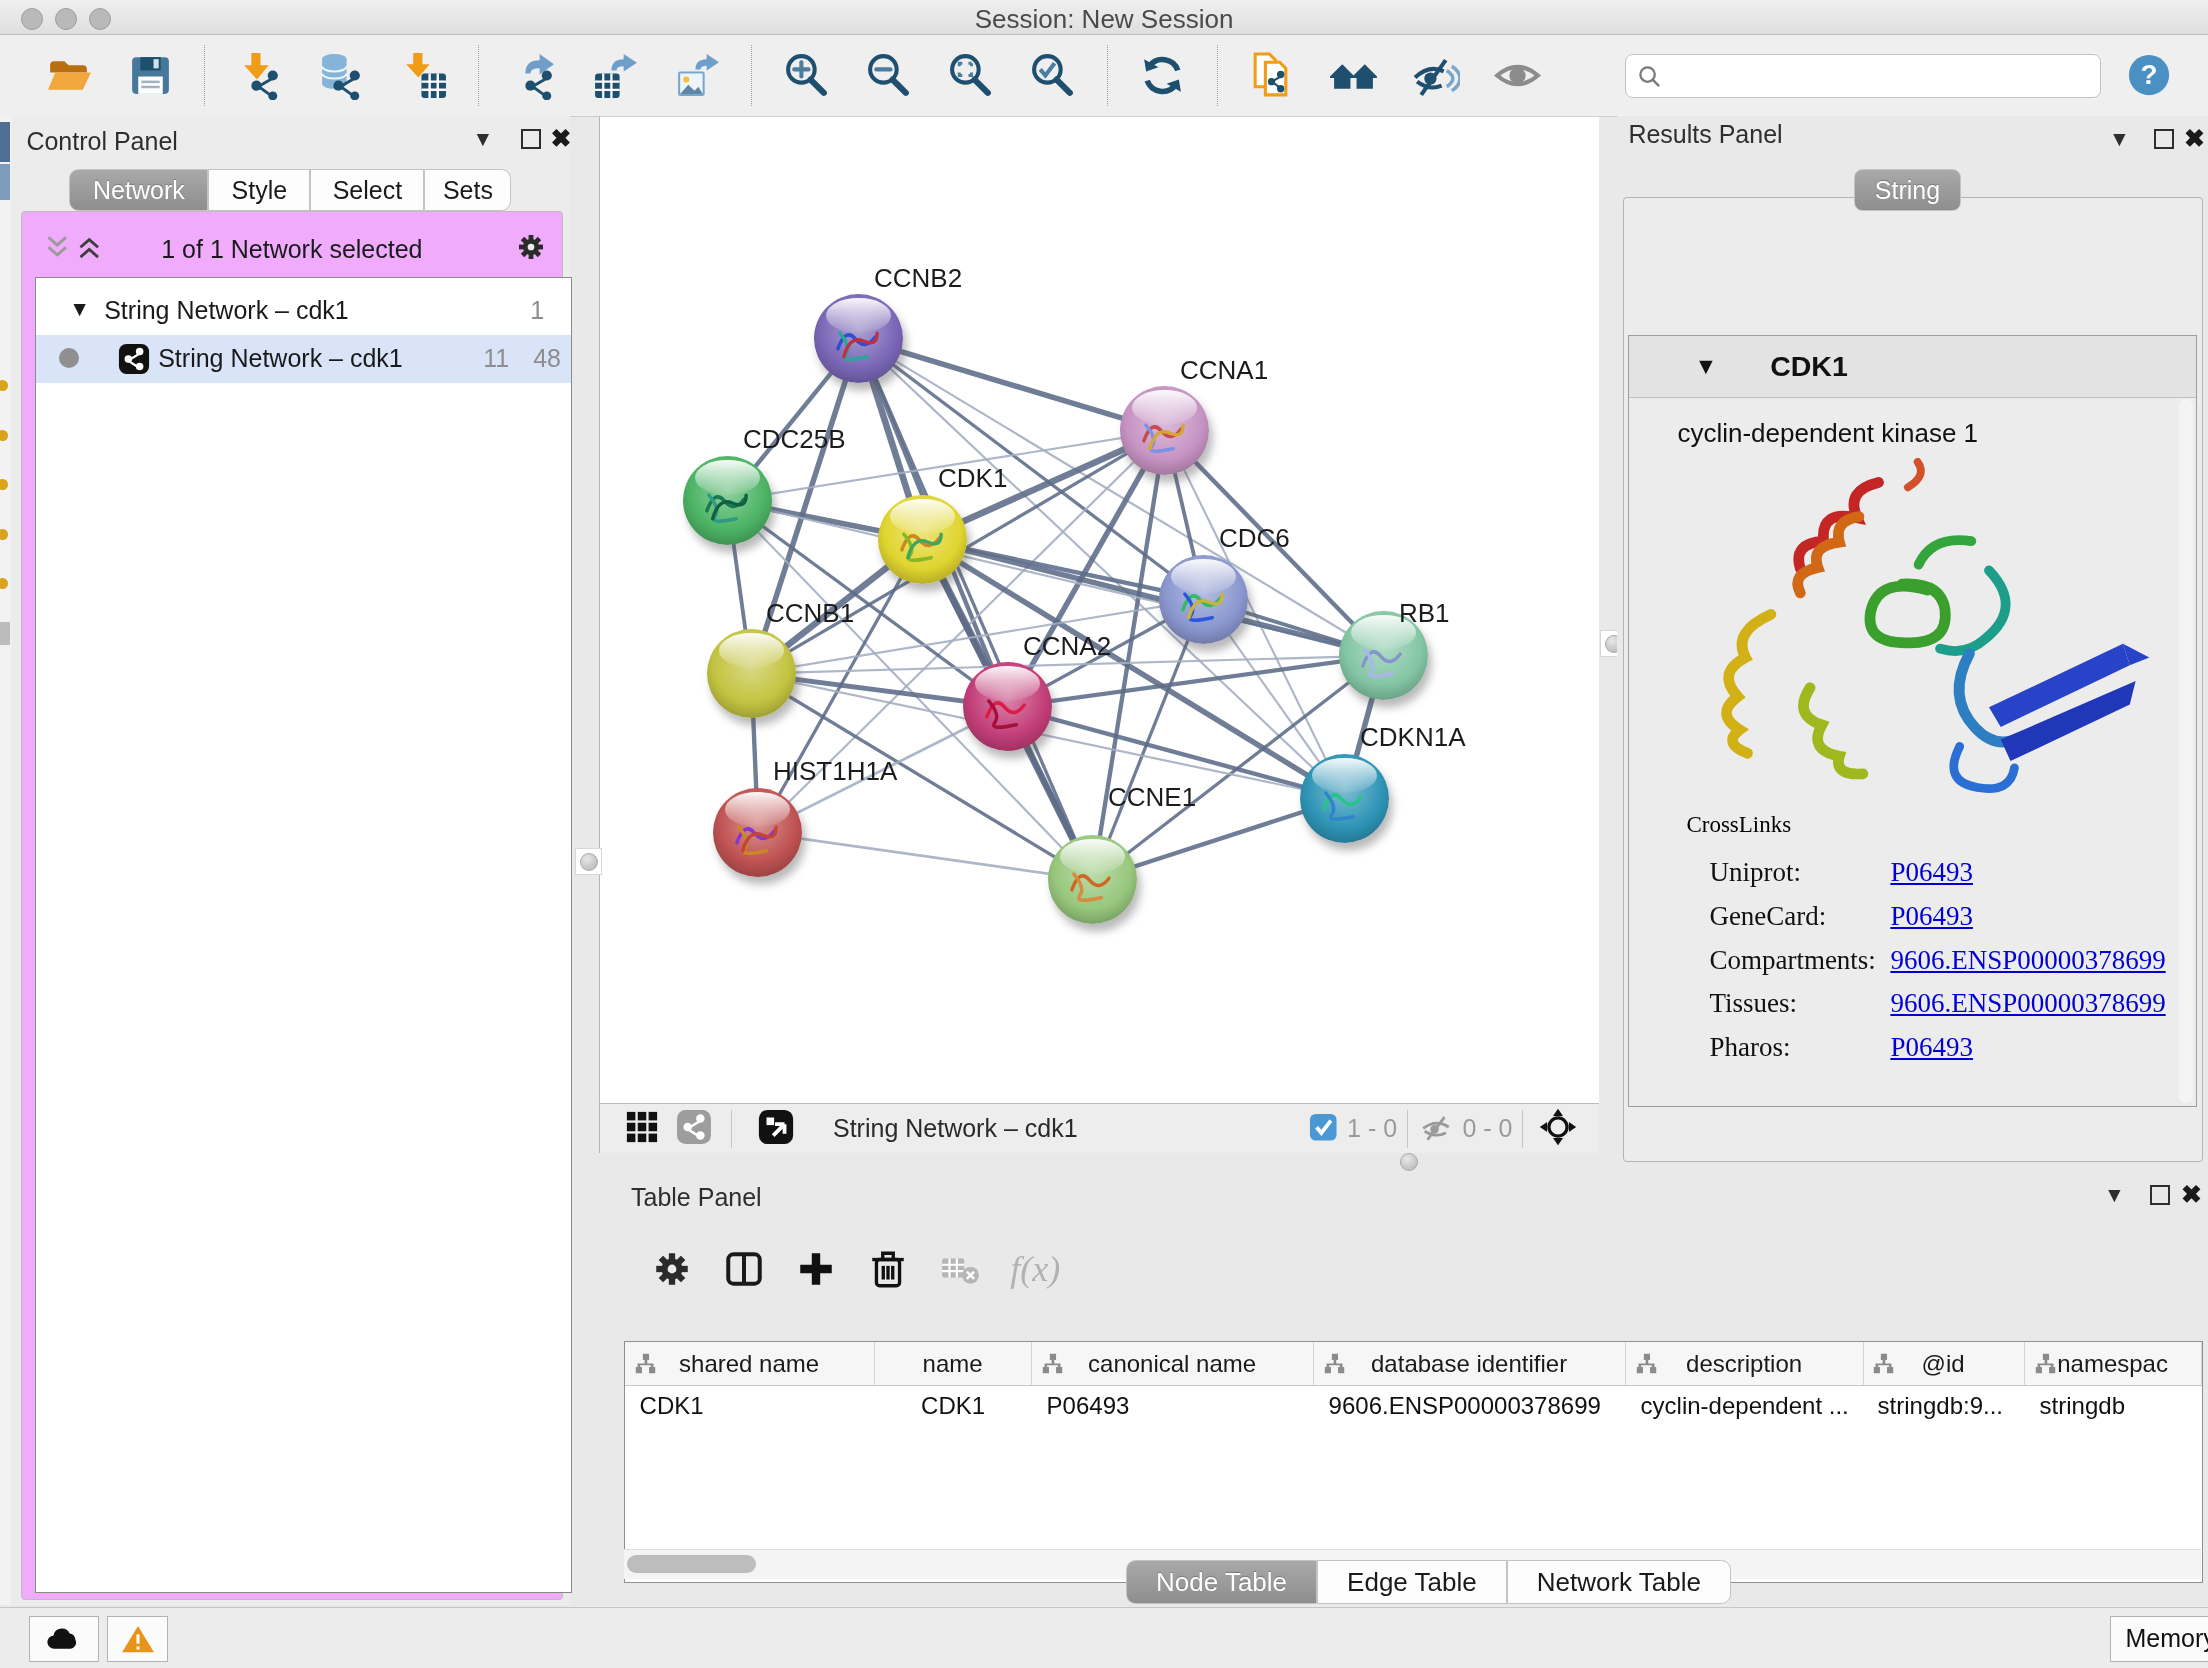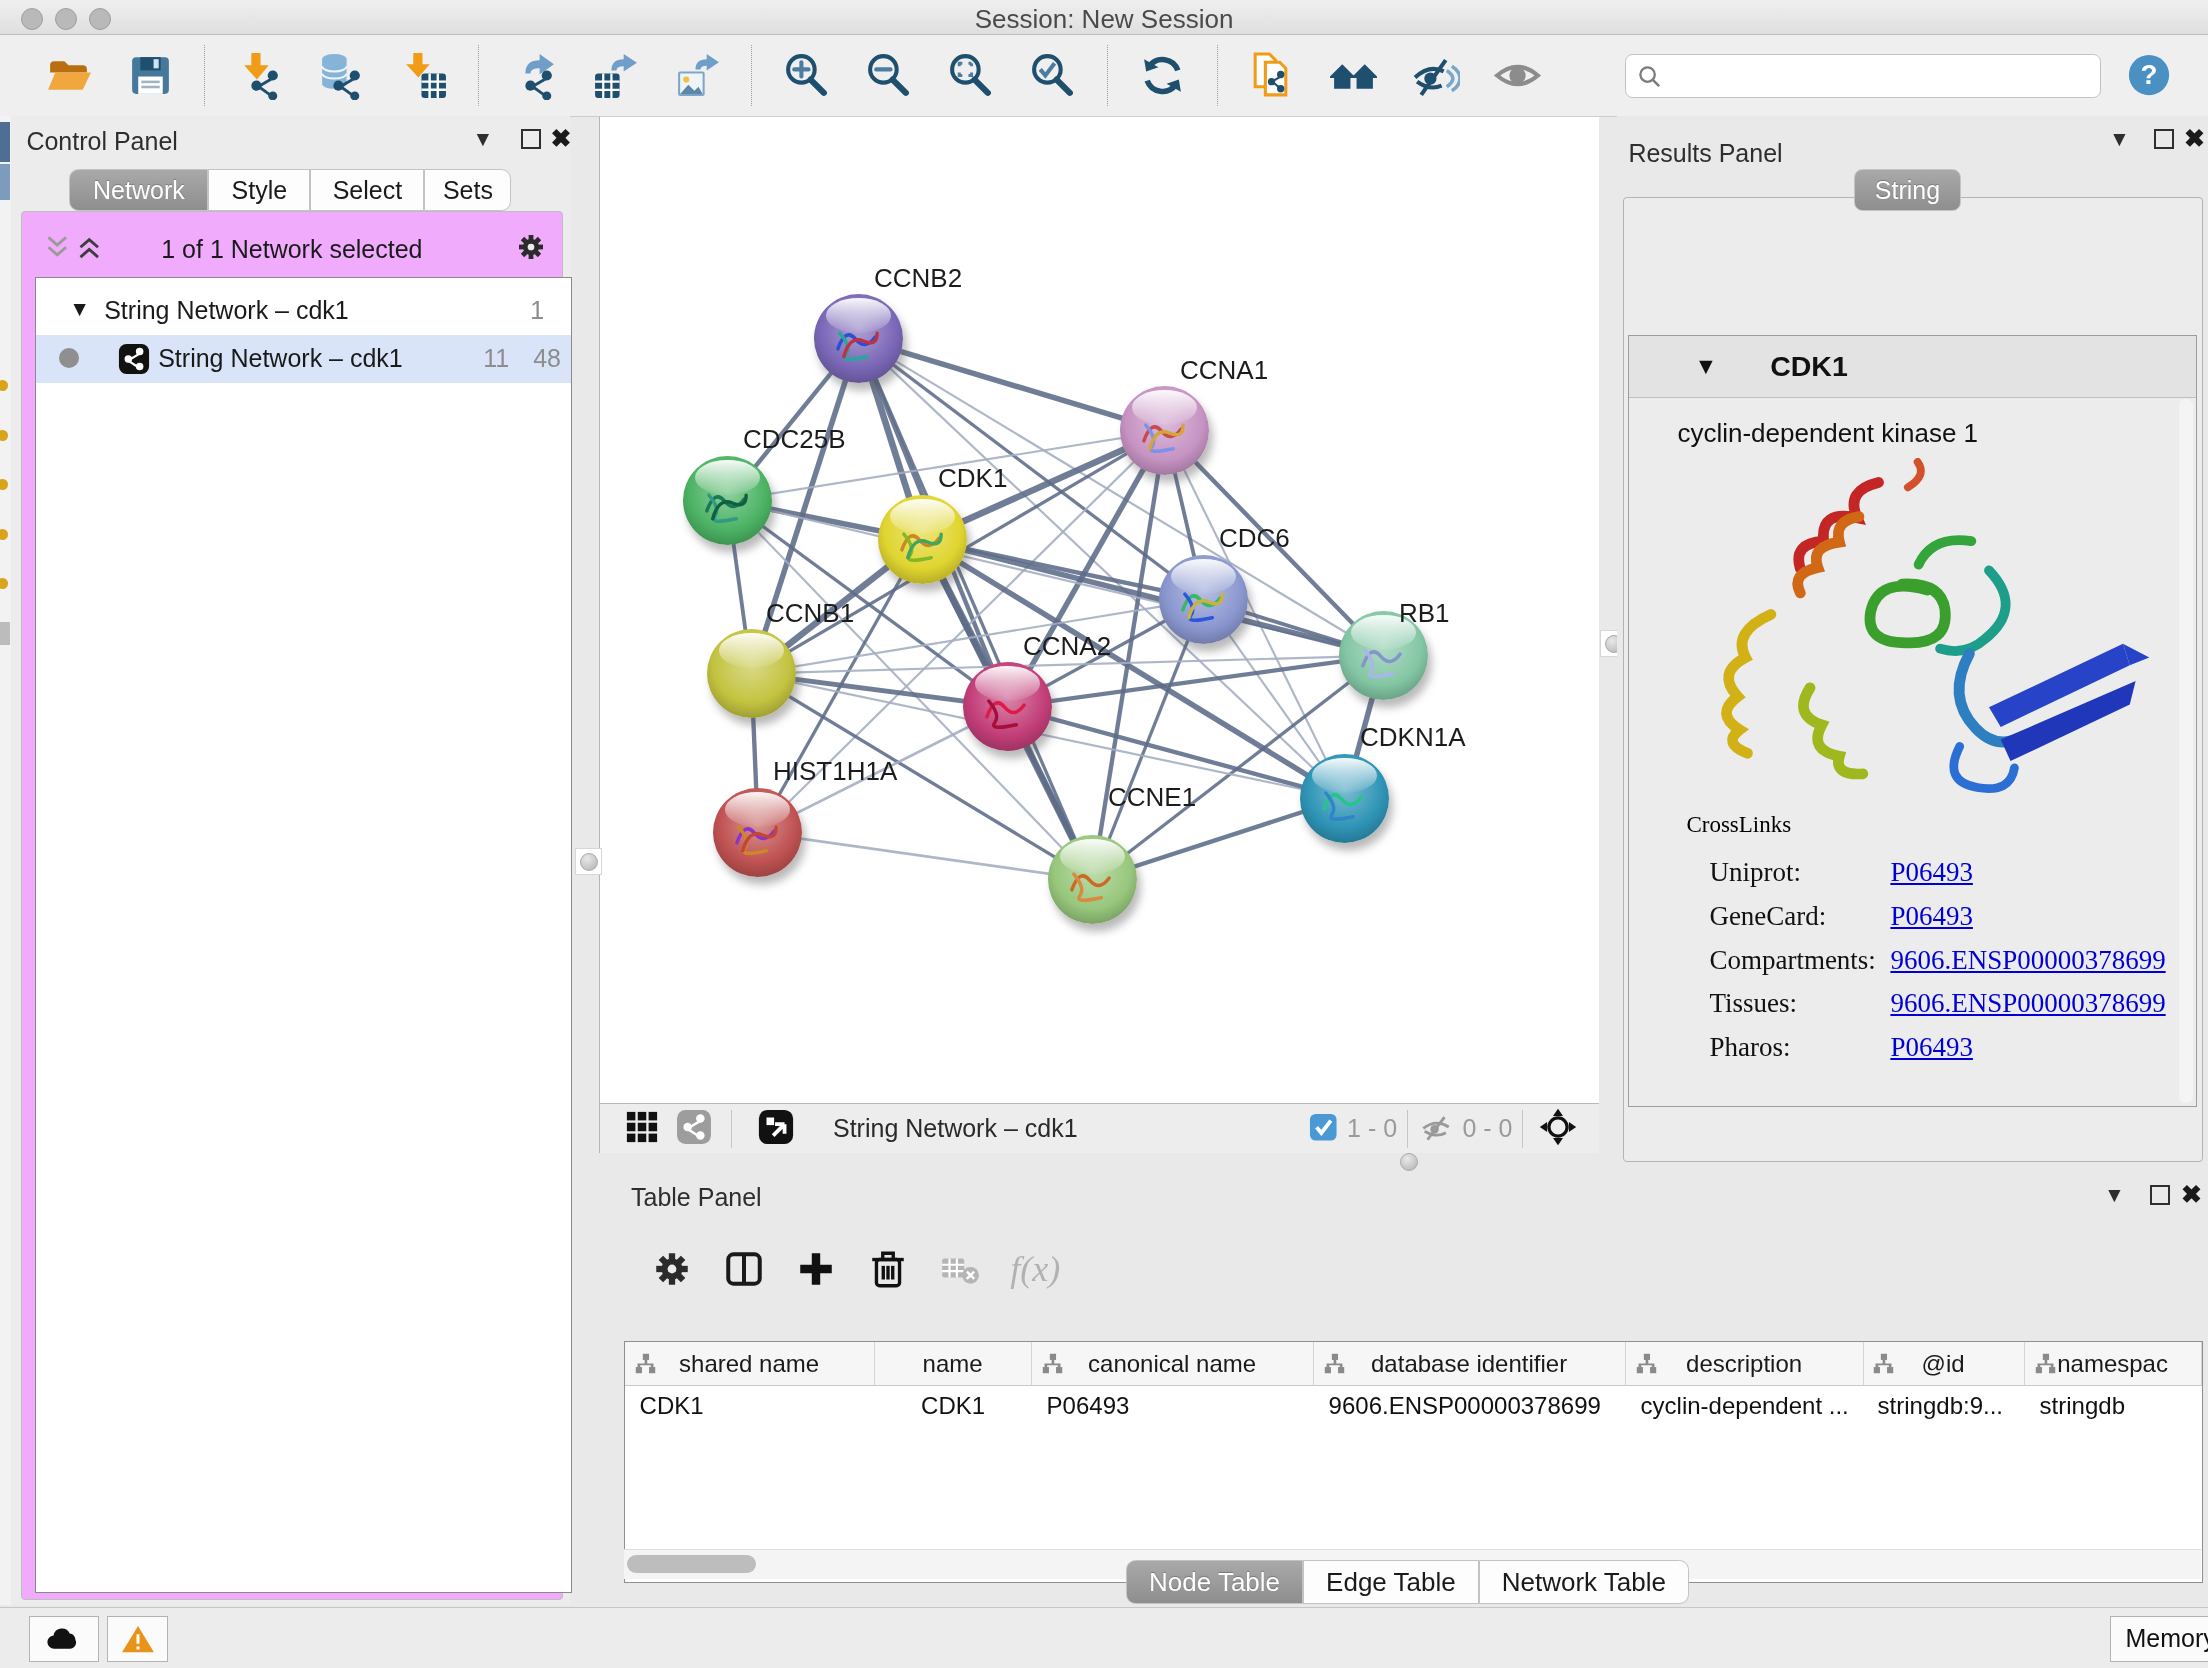--- a/index.html
+++ b/index.html
@@ -109,21 +109,21 @@
     border-bottom:1px solid #c9c9c9;}
   .th{position:absolute;top:0;height:43px;box-sizing:border-box;border-right:1px solid #d4d4d4;
     font-size:24px;color:#1a1a1a;display:flex;align-items:center;justify-content:center;}
   .th svg{position:absolute;left:9.5px;width:23px;height:23px;}
   .td{position:absolute;top:43px;height:42px;box-sizing:border-box;font-size:24px;color:#111;
     display:flex;align-items:center;padding-left:15px;}
   .tp-scroll-track{position:absolute;left:7.6px;top:377px;width:1577px;height:28.5px;background:#f4f4f4;
     border-top:1px solid #ddd;}
   .tp-thumb{position:absolute;left:3.8px;top:4.8px;width:129px;height:18px;background:#bdbdbd;border-radius:9.5px;}
   .tp-tabs{position:absolute;left:510px;top:388px;display:flex;}
-  .tp-tabs .tab{height:44px;padding:0 22px;font-size:26px;}
+  .tp-tabs .tab{height:44px;padding:0 29px;font-size:26px;}
   
   .statusbar{position:absolute;left:0;top:1607px;width:2208px;height:61px;background:#ececec;
     border-top:1px solid #c6c6c6;}
   .sb-btn{position:absolute;top:7.6px;height:44px;background:#fbfbfb;border:1px solid #b3b3b3;
     display:flex;align-items:center;justify-content:center;}
   .mem-dot{width:25px;height:25px;border-radius:50%;background:#1f9d3a;margin-right:11.4px;}
   .mem-label{font-size:25px;color:#111;}
   
   .edge-strip{position:absolute;left:0;top:116px;width:11.4px;height:1489px;background:#f2f2f2;
     border-right:1px solid #d2d2d2;}
@@ -623,21 +623,21 @@
           <path d="M22 2l5.5 8h-11z"></path>
           <path d="M22 42l5.5-8h-11z"></path>
           <path d="M2 22l8-5.5v11z"></path>
           <path d="M42 22l-8-5.5v11z"></path>
         </g>
       </svg>
   </span>
 </div>
 
 <div class="results-panel">
-  <span class="panel-title" style="position:absolute;left:11.4px;top:23px">Results Panel</span>
+  <span class="panel-title" style="position:absolute;left:11.4px;top:4px">Results Panel</span>
   <span class="ph-caret" style="position:absolute;left:492px;top:11.4px">▼</span>
   <span class="ph-float" style="position:absolute;left:537px;top:13.3px"></span>
   <span class="ph-close" style="position:absolute;left:567px;top:7.6px">✖</span>
 
   <div class="tab active rp-tab">String</div>
   <div class="rp-outer"></div>
 
 
   <div class="rp-box2">
     <div class="rp2-head">

